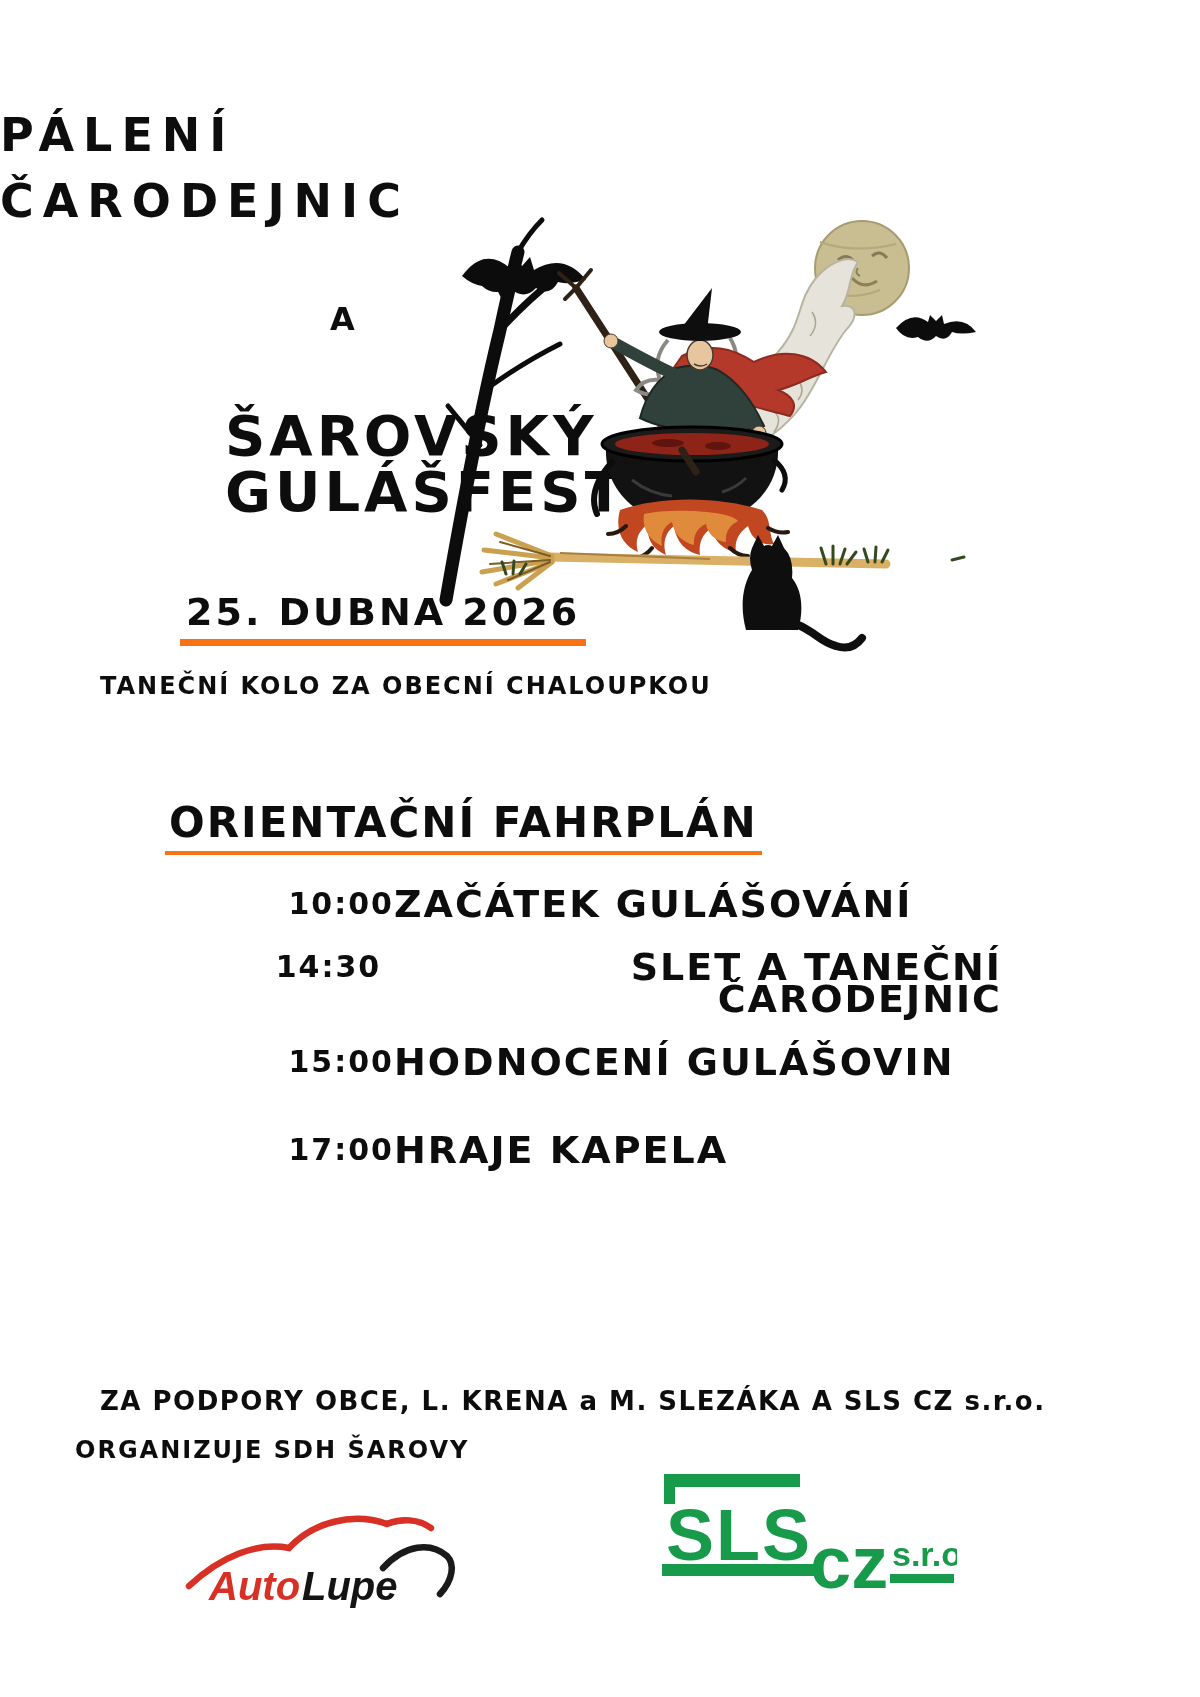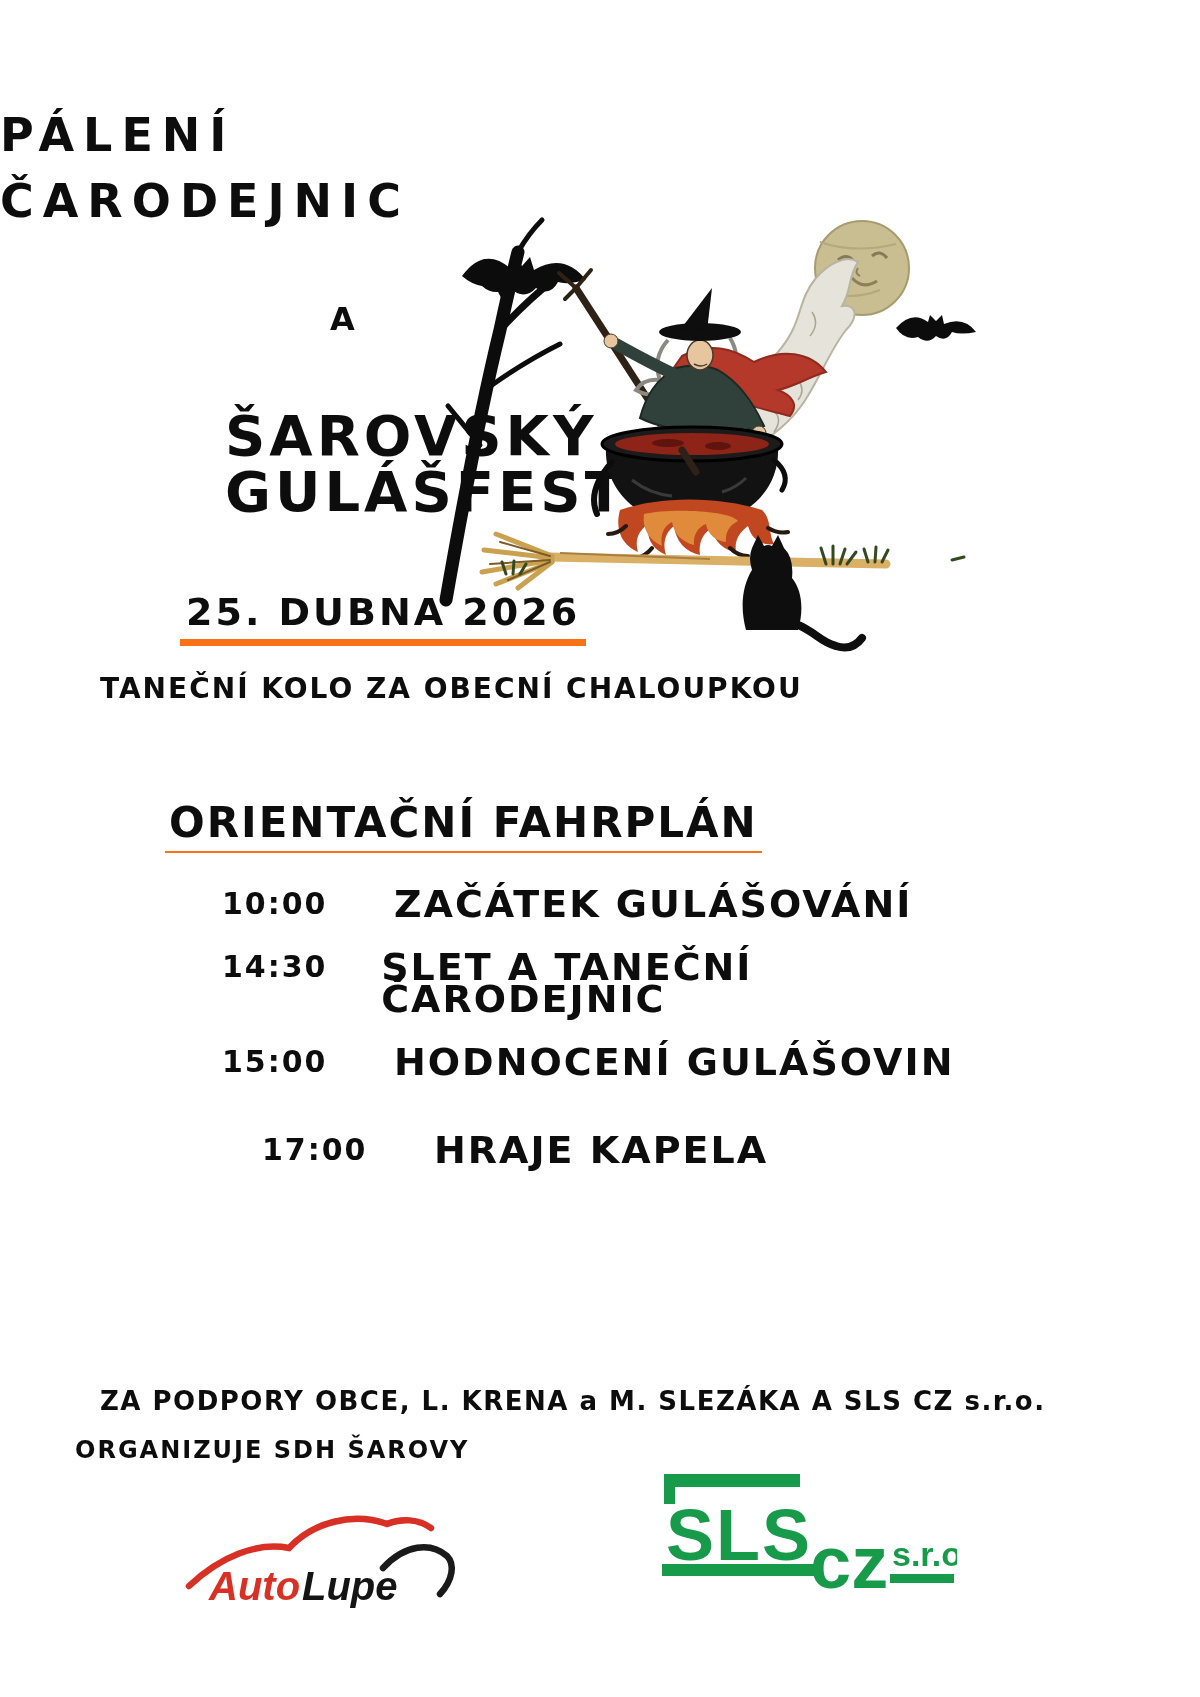--- a/index.html
+++ b/index.html
@@ -9,26 +9,26 @@
     font-family:"DejaVu Sans","Liberation Sans",sans-serif;
     font-weight:bold;
   }
   .abs{position:absolute;}
   .center{text-align:left;}
   .title{left:0;top:102px;width:1190px;font-size:46px;letter-spacing:9px;line-height:66px;}
   .connector{left:330px;top:300px;width:100px;font-size:32px;letter-spacing:4px;}
   .subtitle{left:225px;top:408px;width:350px;font-size:56px;letter-spacing:4px;line-height:56px;}
   .date-line{left:180px;top:590px;width:800px;font-size:38px;letter-spacing:3px;}
   .date-line span{display:inline-block;border-bottom:7px solid #f97316;padding:0 6px 5px 6px;}
-  .venue-line{left:100px;top:672px;width:960px;font-size:28px;letter-spacing:2px;}
+  .venue-line{left:100px;top:672px;width:960px;font-size:24px;letter-spacing:2px;}
   .sched-head{left:165px;top:798px;width:800px;font-size:42px;letter-spacing:2px;}
-  .sched-head span{display:inline-block;border-bottom:2px solid #f97316;padding:0 4px 4px 4px;}
-  .schedule{left:222px;top:888px;width:780px;}
+  .sched-head span{display:inline-block;border-bottom:4px solid #f97316;padding:0 4px 4px 4px;}
+  .schedule{left:222px;top:888px;width:780px;text-align:right;}
   .srow{display:flex;margin-bottom:31px;line-height:32px;}
-  .srow:last-child{margin-top:56px;margin-left:40px;}
+  .srow:last-child{margin-top:56px;}
   .stime{width:172px;font-size:30px;letter-spacing:2px;}
   .slabel{font-size:38px;letter-spacing:2px;}
   .band{left:300px;top:1196px;width:600px;}
   .band span{display:inline-block;background:#f8f8f5;padding:30px 26px;
     font-size:80px;letter-spacing:3px;color:#141414;}
   .support{left:100px;top:1386px;width:1000px;font-size:26px;letter-spacing:1.5px;}
   .organizer{left:75px;top:1436px;width:960px;font-size:24px;letter-spacing:2px;}
   svg text{font-family:"Liberation Sans","DejaVu Sans",sans-serif;}
 </style>
 </head>

